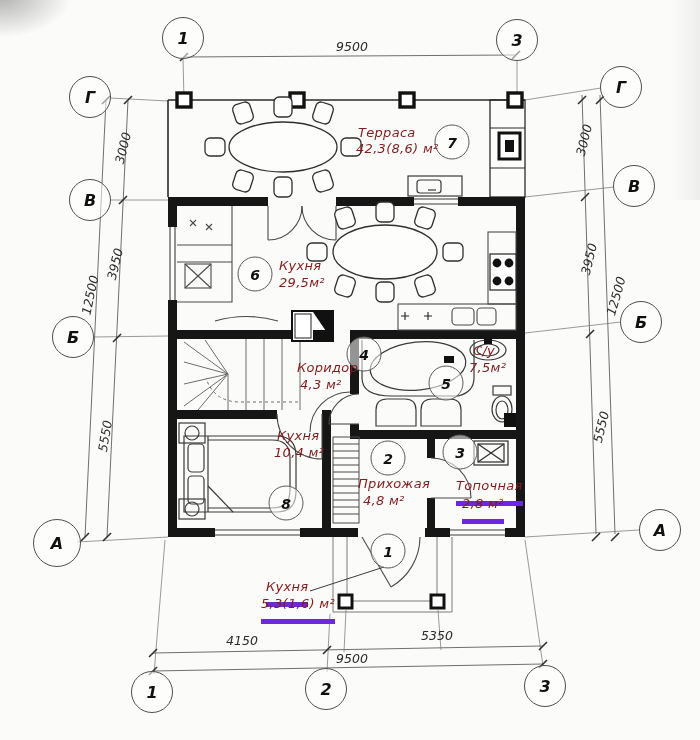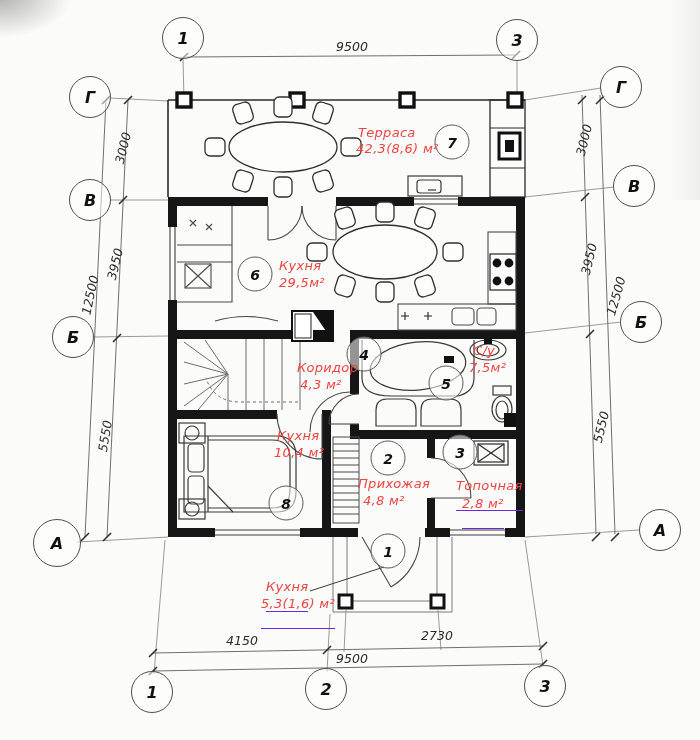--- a/index.html
+++ b/index.html
@@ -1,20 +1,20 @@
 <!DOCTYPE html>
 <html><head>
 <meta charset="utf-8">
 <style>
   html,body{margin:0;padding:0;background:#eceae6;}
   #canvas{position:relative;width:700px;height:740px;background:#fbfbf9;overflow:hidden;
           font-family:"DejaVu Sans",sans-serif;}
   svg{position:absolute;left:0;top:0;}
-  .lbl{position:absolute;font:italic 13px "DejaVu Sans",sans-serif;color:#ef4444;white-space:nowrap;letter-spacing:.3px;text-align:right;}
-  .ul{border-bottom:1px solid #6d28d9;padding-bottom:17px;}
+  .lbl{position:absolute;font:italic 13px "DejaVu Sans",sans-serif;color:#7f1d1d;white-space:nowrap;letter-spacing:.3px;text-align:right;}
+  .ul{border-bottom:5px solid #6d28d9;padding-bottom:8px;}
   .dim{position:absolute;font:italic 12.5px "DejaVu Sans",sans-serif;color:#2b2b2b;white-space:nowrap;transform:translate(-50%,-50%);}
   .bubble{position:absolute;border:1.4px solid #4f4f4f;border-radius:50%;display:flex;align-items:center;justify-content:center;
           font:italic 700 15px "DejaVu Sans",sans-serif;color:#101010;transform:translate(-50%,-50%);background:rgba(255,255,255,.55);}
   .bubble.grid{width:40px;height:40px;font-size:16px;}
   .bubble.big{width:46px;height:46px;}
   .bubble.room{width:33px;height:33px;font-size:14px;border-color:#5a5a5a;}
   .smudge{position:absolute;pointer-events:none;}
   #sm1{left:-18px;top:-14px;width:90px;height:52px;background:radial-gradient(ellipse at 20% 20%,rgba(40,40,40,.35),rgba(40,40,40,0) 70%);}
   #sm2{right:-10px;top:0;width:40px;height:200px;background:linear-gradient(to left,rgba(80,80,80,.10),rgba(80,80,80,0));}
 </style>
@@ -355,21 +355,21 @@
 <span class="lbl" style="left:274px;top:445px">10,4 м²</span>
 <span class="lbl" style="left:358px;top:476px">Прихожая</span>
 <span class="lbl" style="left:363px;top:493px">4,8 м²</span>
 <span class="lbl ul" style="left:456px;top:478px">Топочная</span>
 <span class="lbl ul" style="left:462px;top:496px">2,8 м²</span>
 <span class="lbl ul" style="left:266px;top:579px">Кухня</span>
 <span class="lbl ul" style="left:261px;top:596px">5,3(1,6) м²</span>
 
 <span class="dim" style="left:352px;top:46px">9500</span>
 <span class="dim" style="left:242px;top:640px">4150</span>
-<span class="dim" style="left:437px;top:635px">2730</span>
+<span class="dim" style="left:437px;top:635px">5350</span>
 <span class="dim" style="left:352px;top:658px">9500</span>
 <span class="dim" style="left:123px;top:148px;transform:translate(-50%,-50%) rotate(-76deg)">3000</span>
 <span class="dim" style="left:115px;top:264px;transform:translate(-50%,-50%) rotate(-76deg)">3950</span>
 <span class="dim" style="left:90px;top:295px;transform:translate(-50%,-50%) rotate(-78deg)">12500</span>
 <span class="dim" style="left:105px;top:436px;transform:translate(-50%,-50%) rotate(-80deg)">5550</span>
 <span class="dim" style="left:584px;top:140px;transform:translate(-50%,-50%) rotate(-76deg)">3000</span>
 <span class="dim" style="left:589px;top:259px;transform:translate(-50%,-50%) rotate(-76deg)">3950</span>
 <span class="dim" style="left:616px;top:296px;transform:translate(-50%,-50%) rotate(-74deg)">12500</span>
 <span class="dim" style="left:601px;top:427px;transform:translate(-50%,-50%) rotate(-76deg)">5550</span>
 

